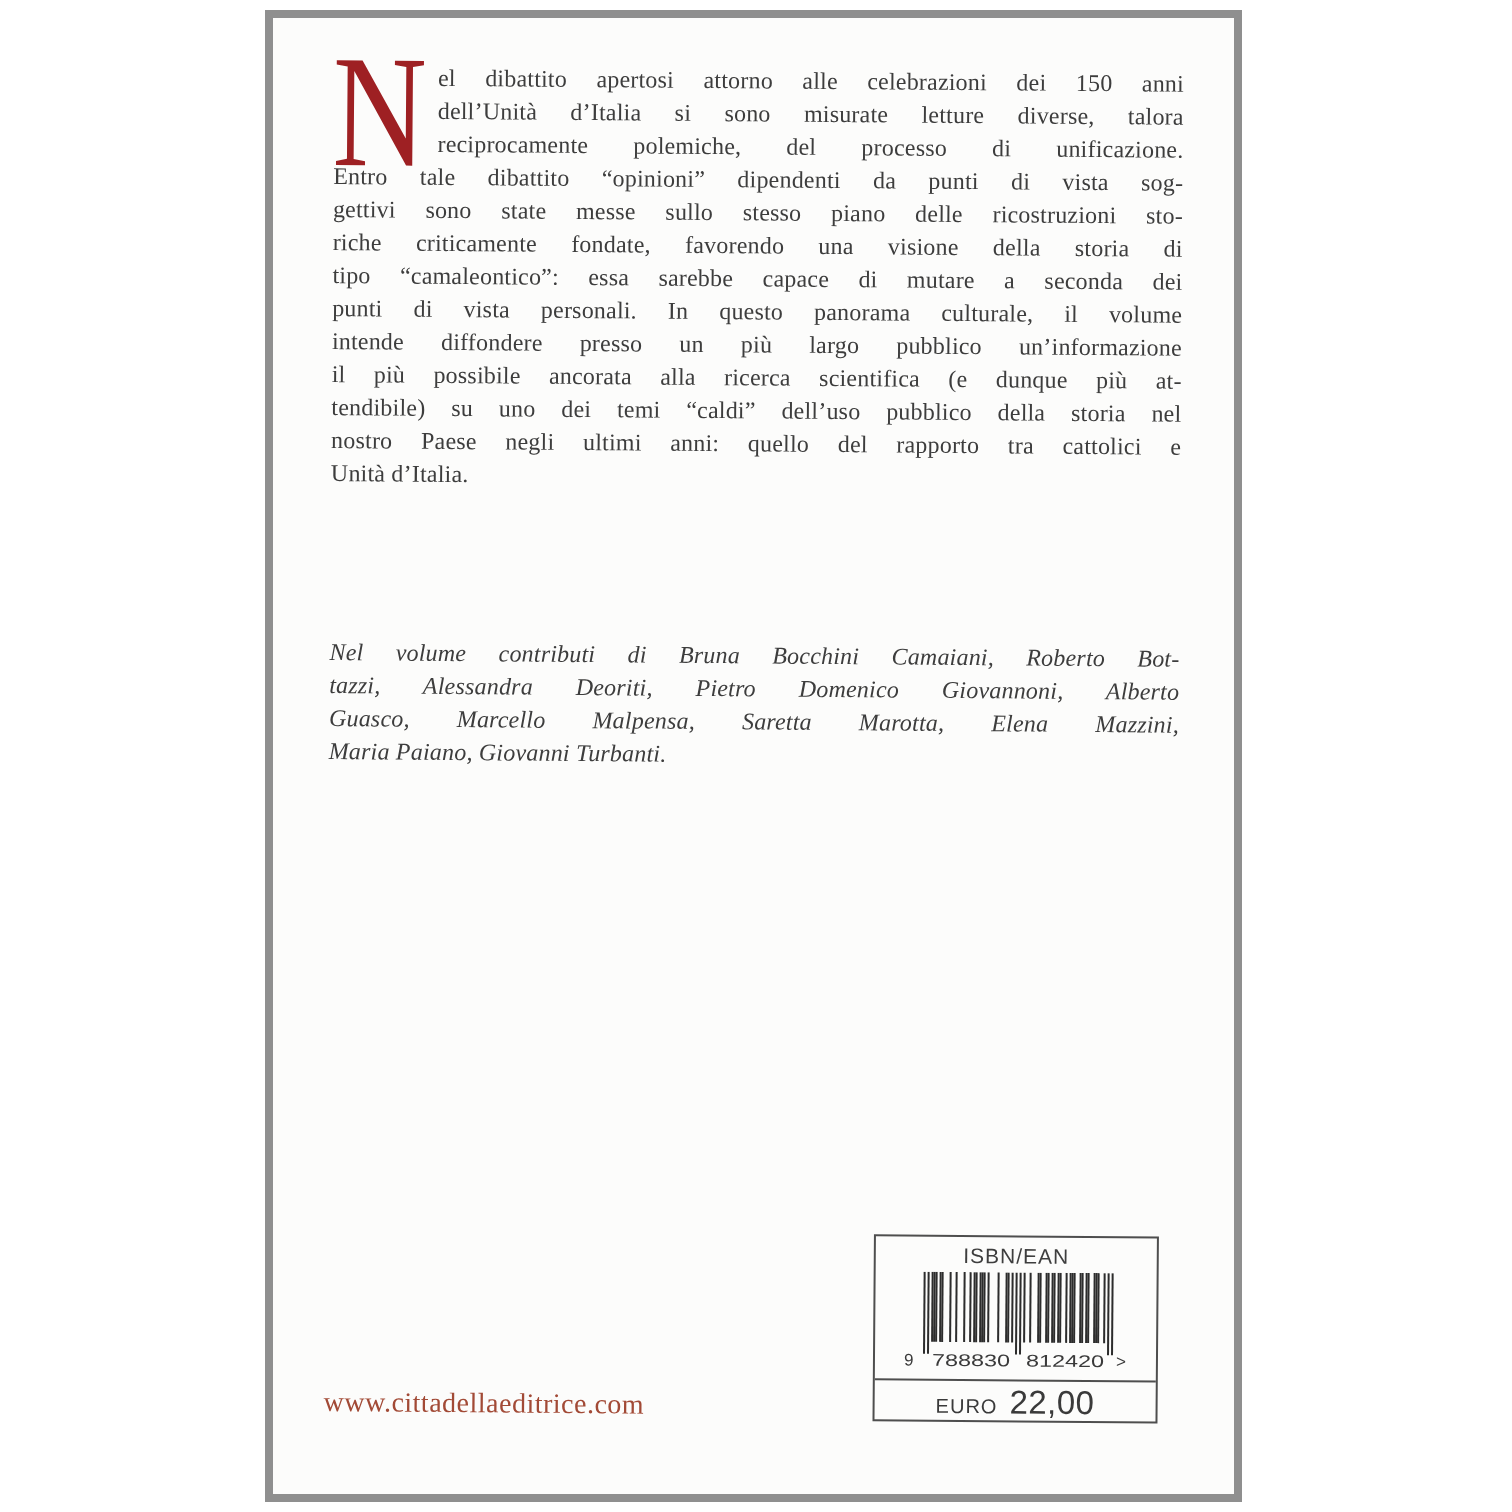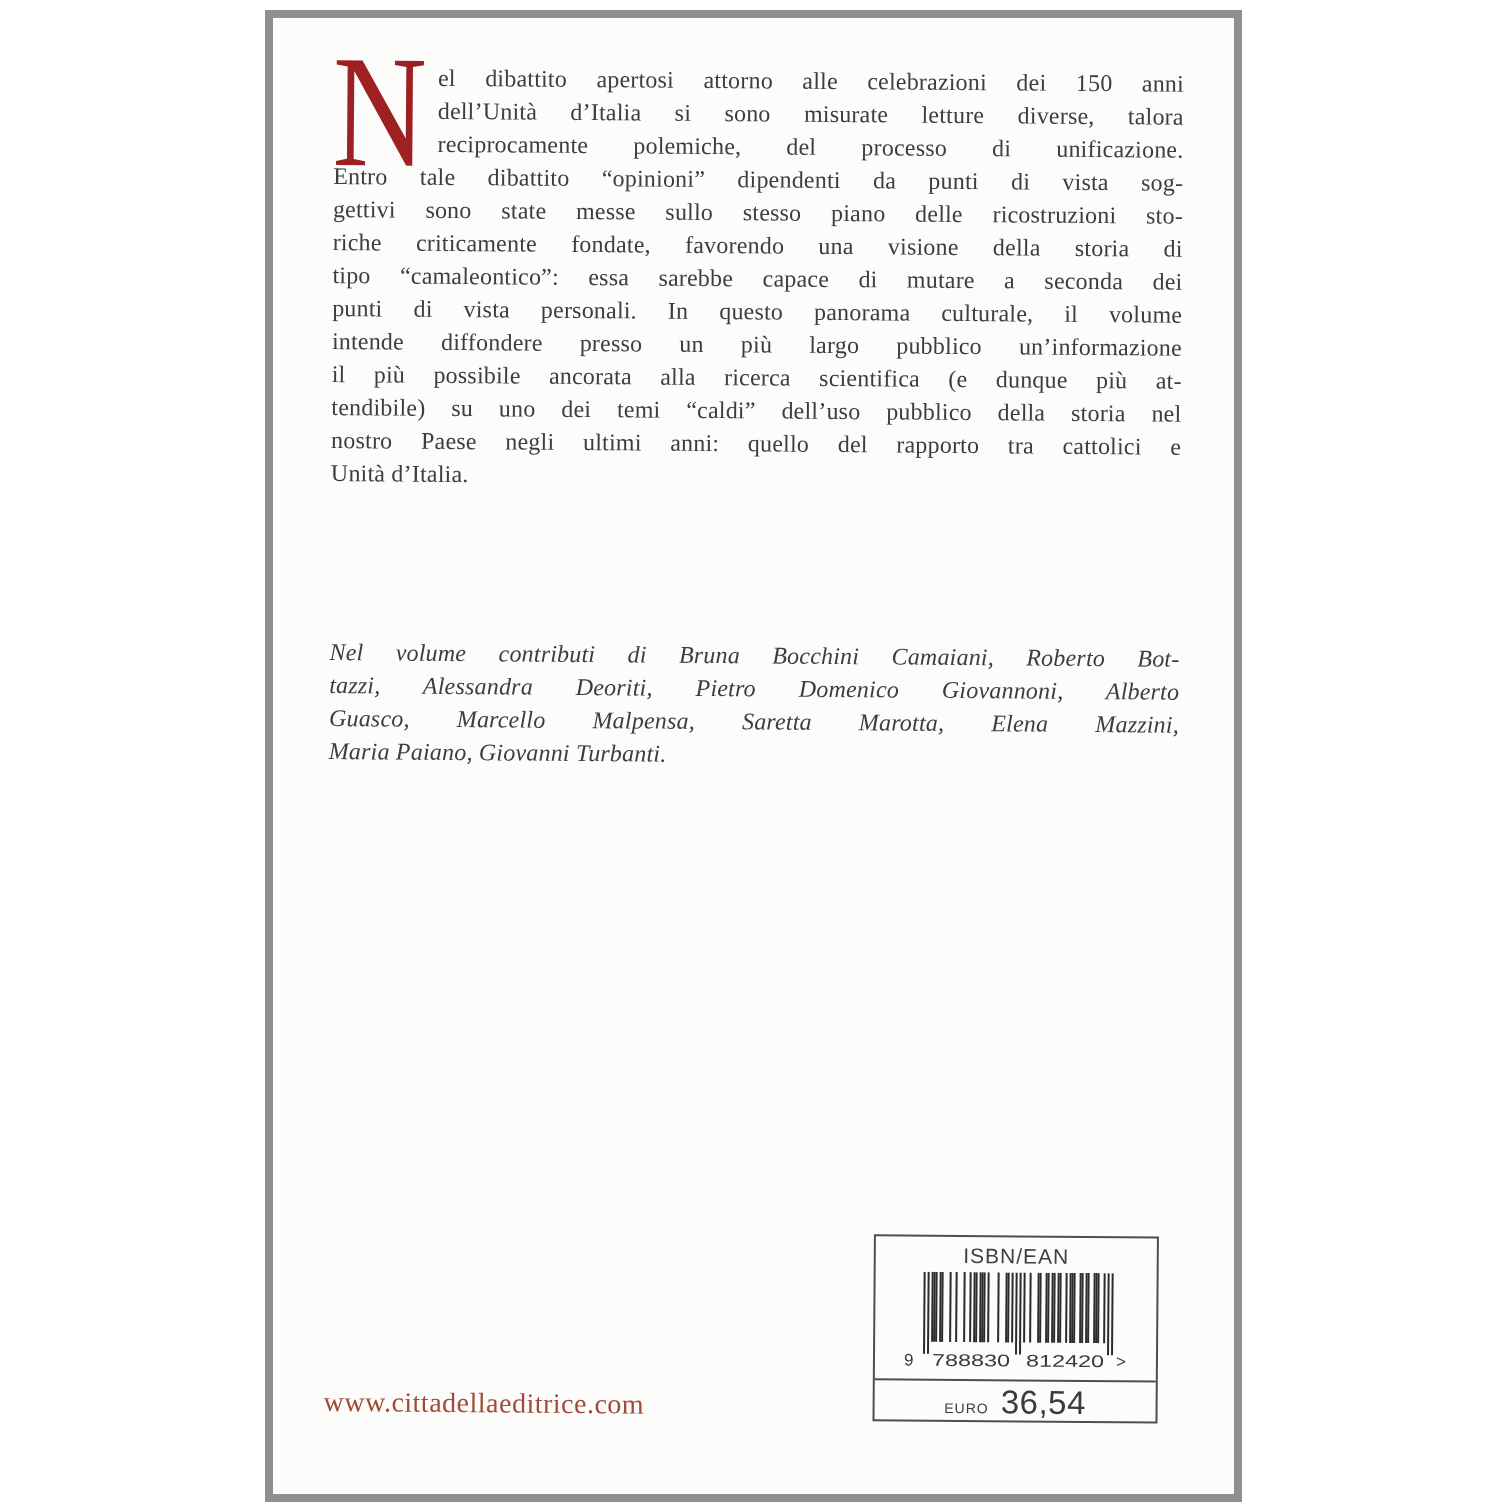--- a/index.html
+++ b/index.html
@@ -125,21 +125,21 @@
     border-top: 2px solid #4e4e4e;
     display: flex;
     justify-content: center;
     align-items: baseline;
     gap: 12px;
     font-family: "Liberation Sans", "DejaVu Sans", sans-serif;
     color: #3a3a3a;
     padding-top: 2px;
   }
   .price-label {
-    font-size: 14px;
+    font-size: 20px;
     letter-spacing: 1px;
   }
   .price-value {
     font-size: 33px;
     letter-spacing: 0.5px;
   }
 </style>
 </head>
 <body>
 
@@ -227,18 +227,18 @@
           <rect x="90" y="0" width="1" height="35"></rect>
           <rect x="92" y="0" width="1" height="41"></rect>
           <rect x="94" y="0" width="1" height="41"></rect>
           <text x="-9.5" y="47" font-size="8.5">9</text>
           <text x="4.5" y="47" font-size="8.5" textLength="39" lengthAdjust="spacingAndGlyphs">788830</text>
           <text x="51.5" y="47" font-size="8.5" textLength="39" lengthAdjust="spacingAndGlyphs">812420</text>
           <text x="96.5" y="47" font-size="8.5">&gt;</text>
         </svg>
       <div class="price-row">
         <span class="price-label">EURO</span>
-        <span class="price-value">36,54</span>
+        <span class="price-value">22,00</span>
       </div>
     </div>
 
   </div>
 </div>
 
 </body></html>

